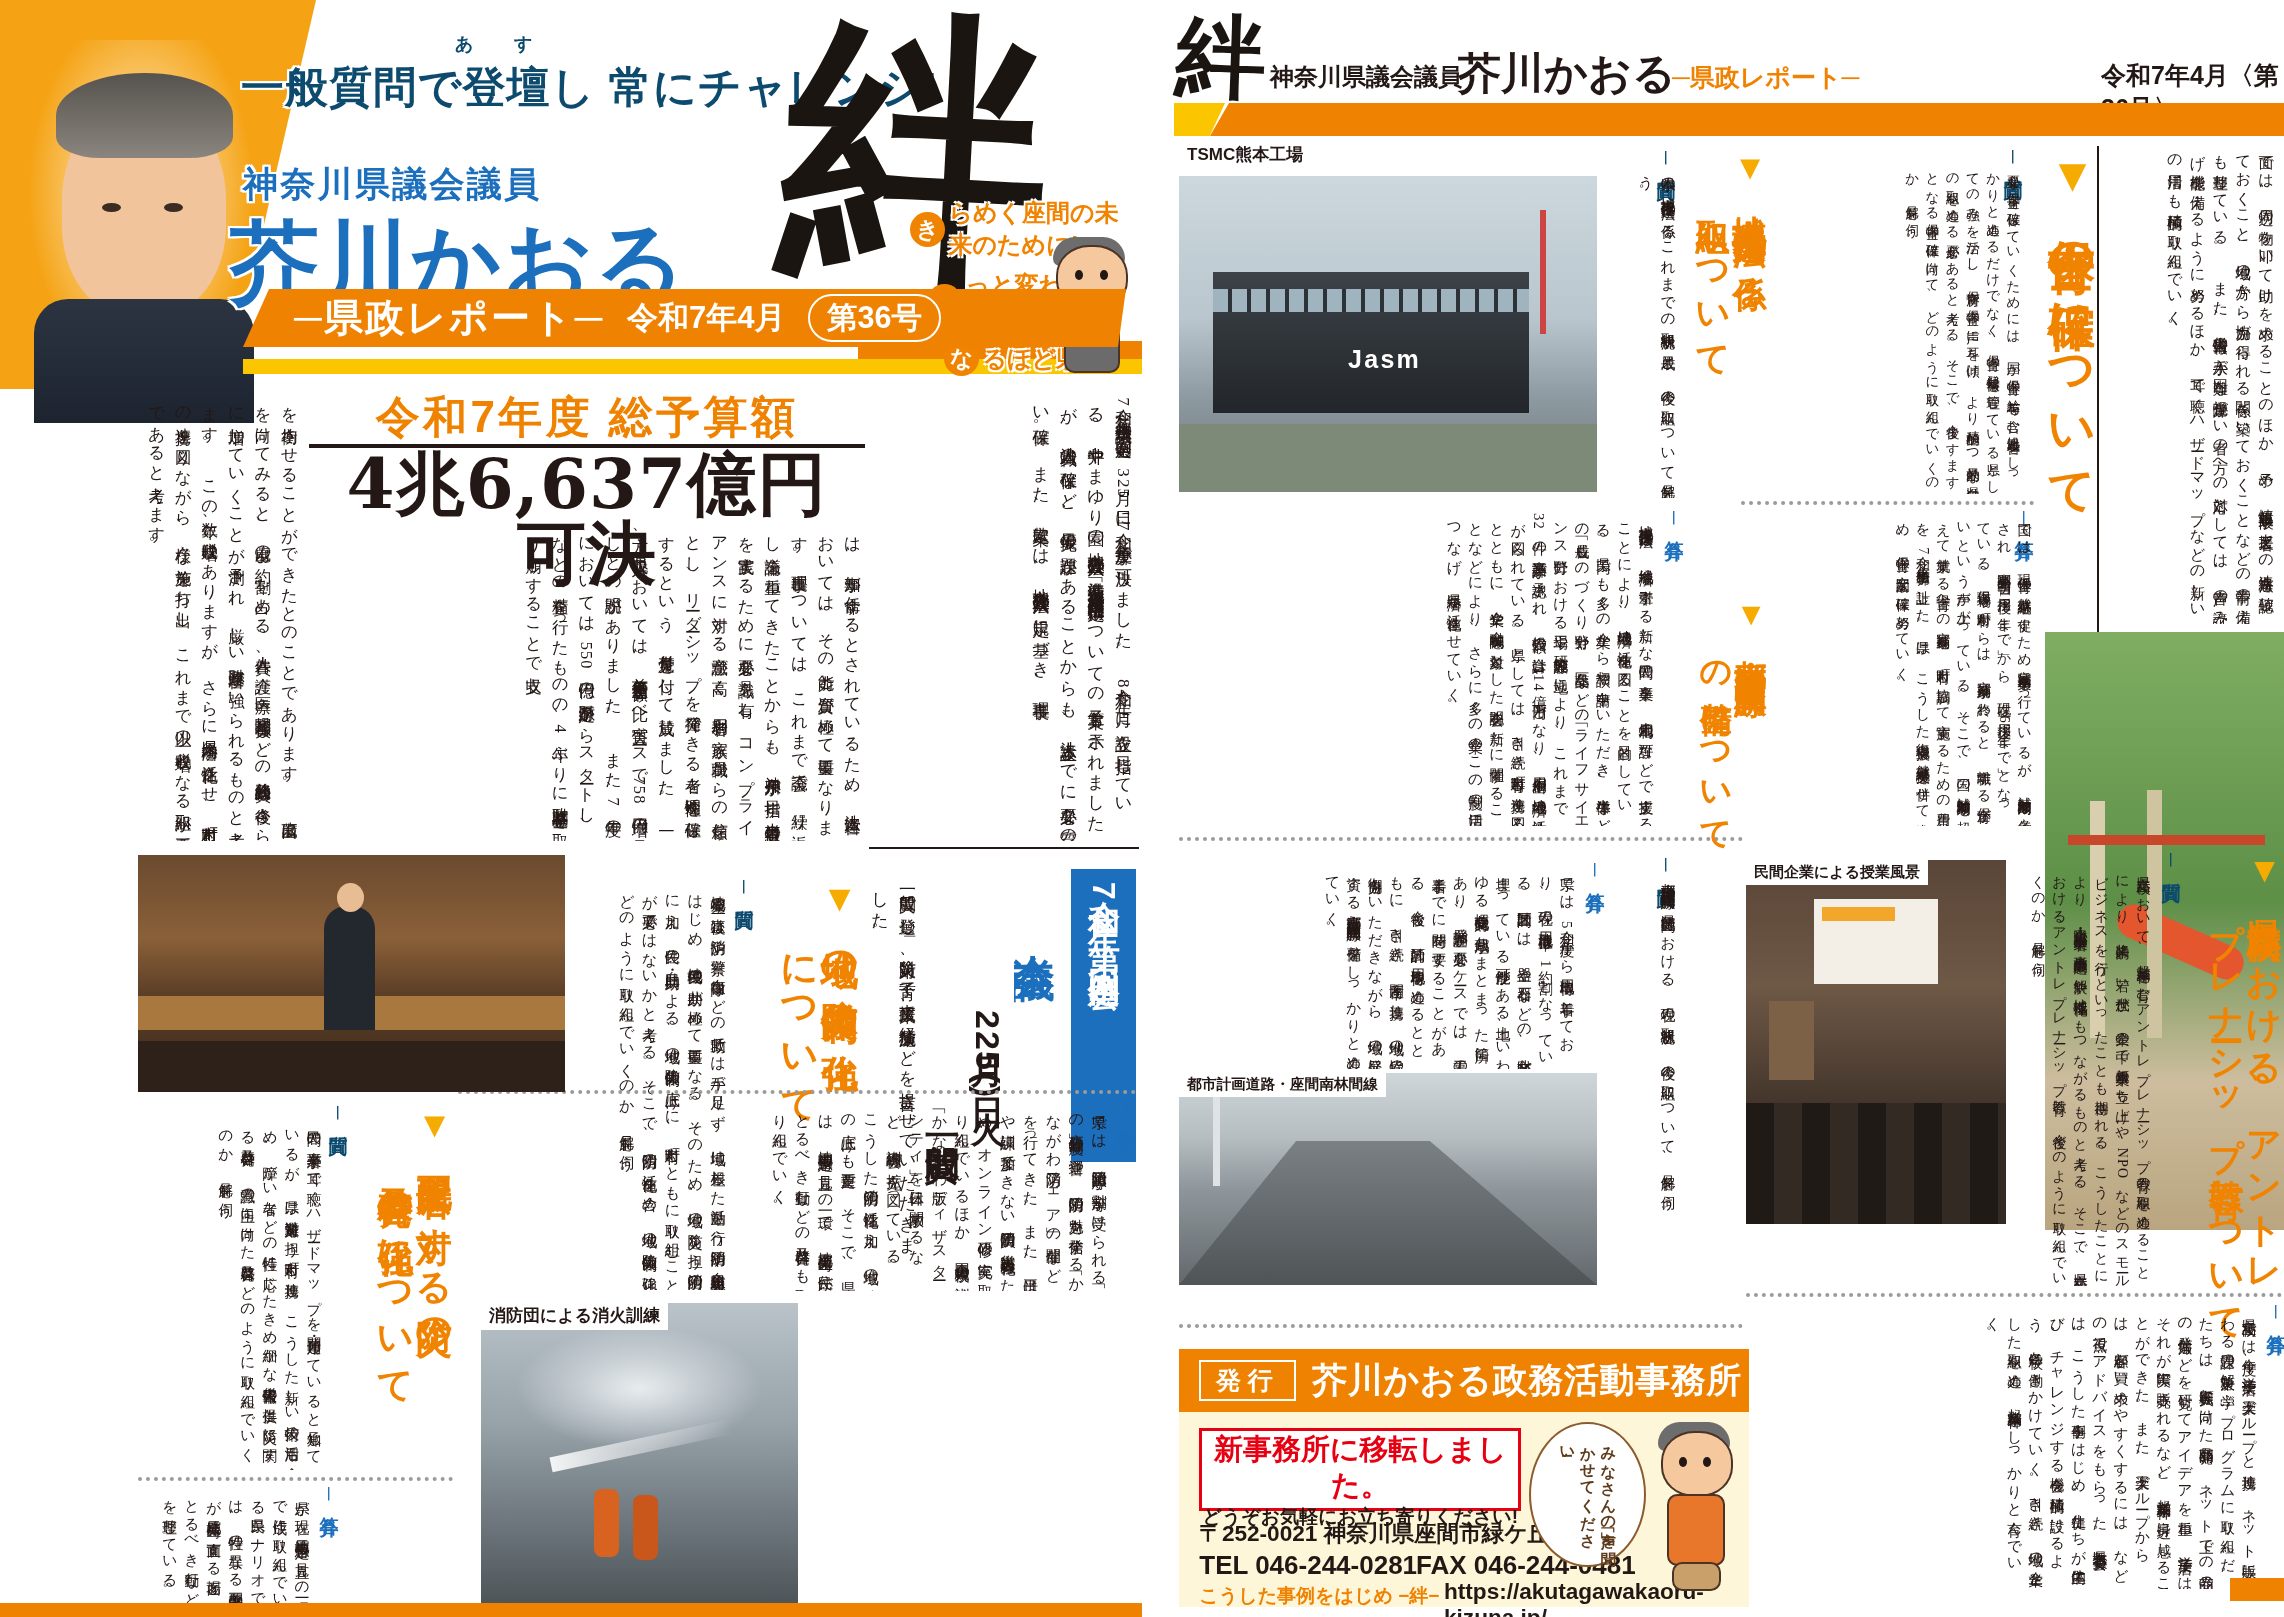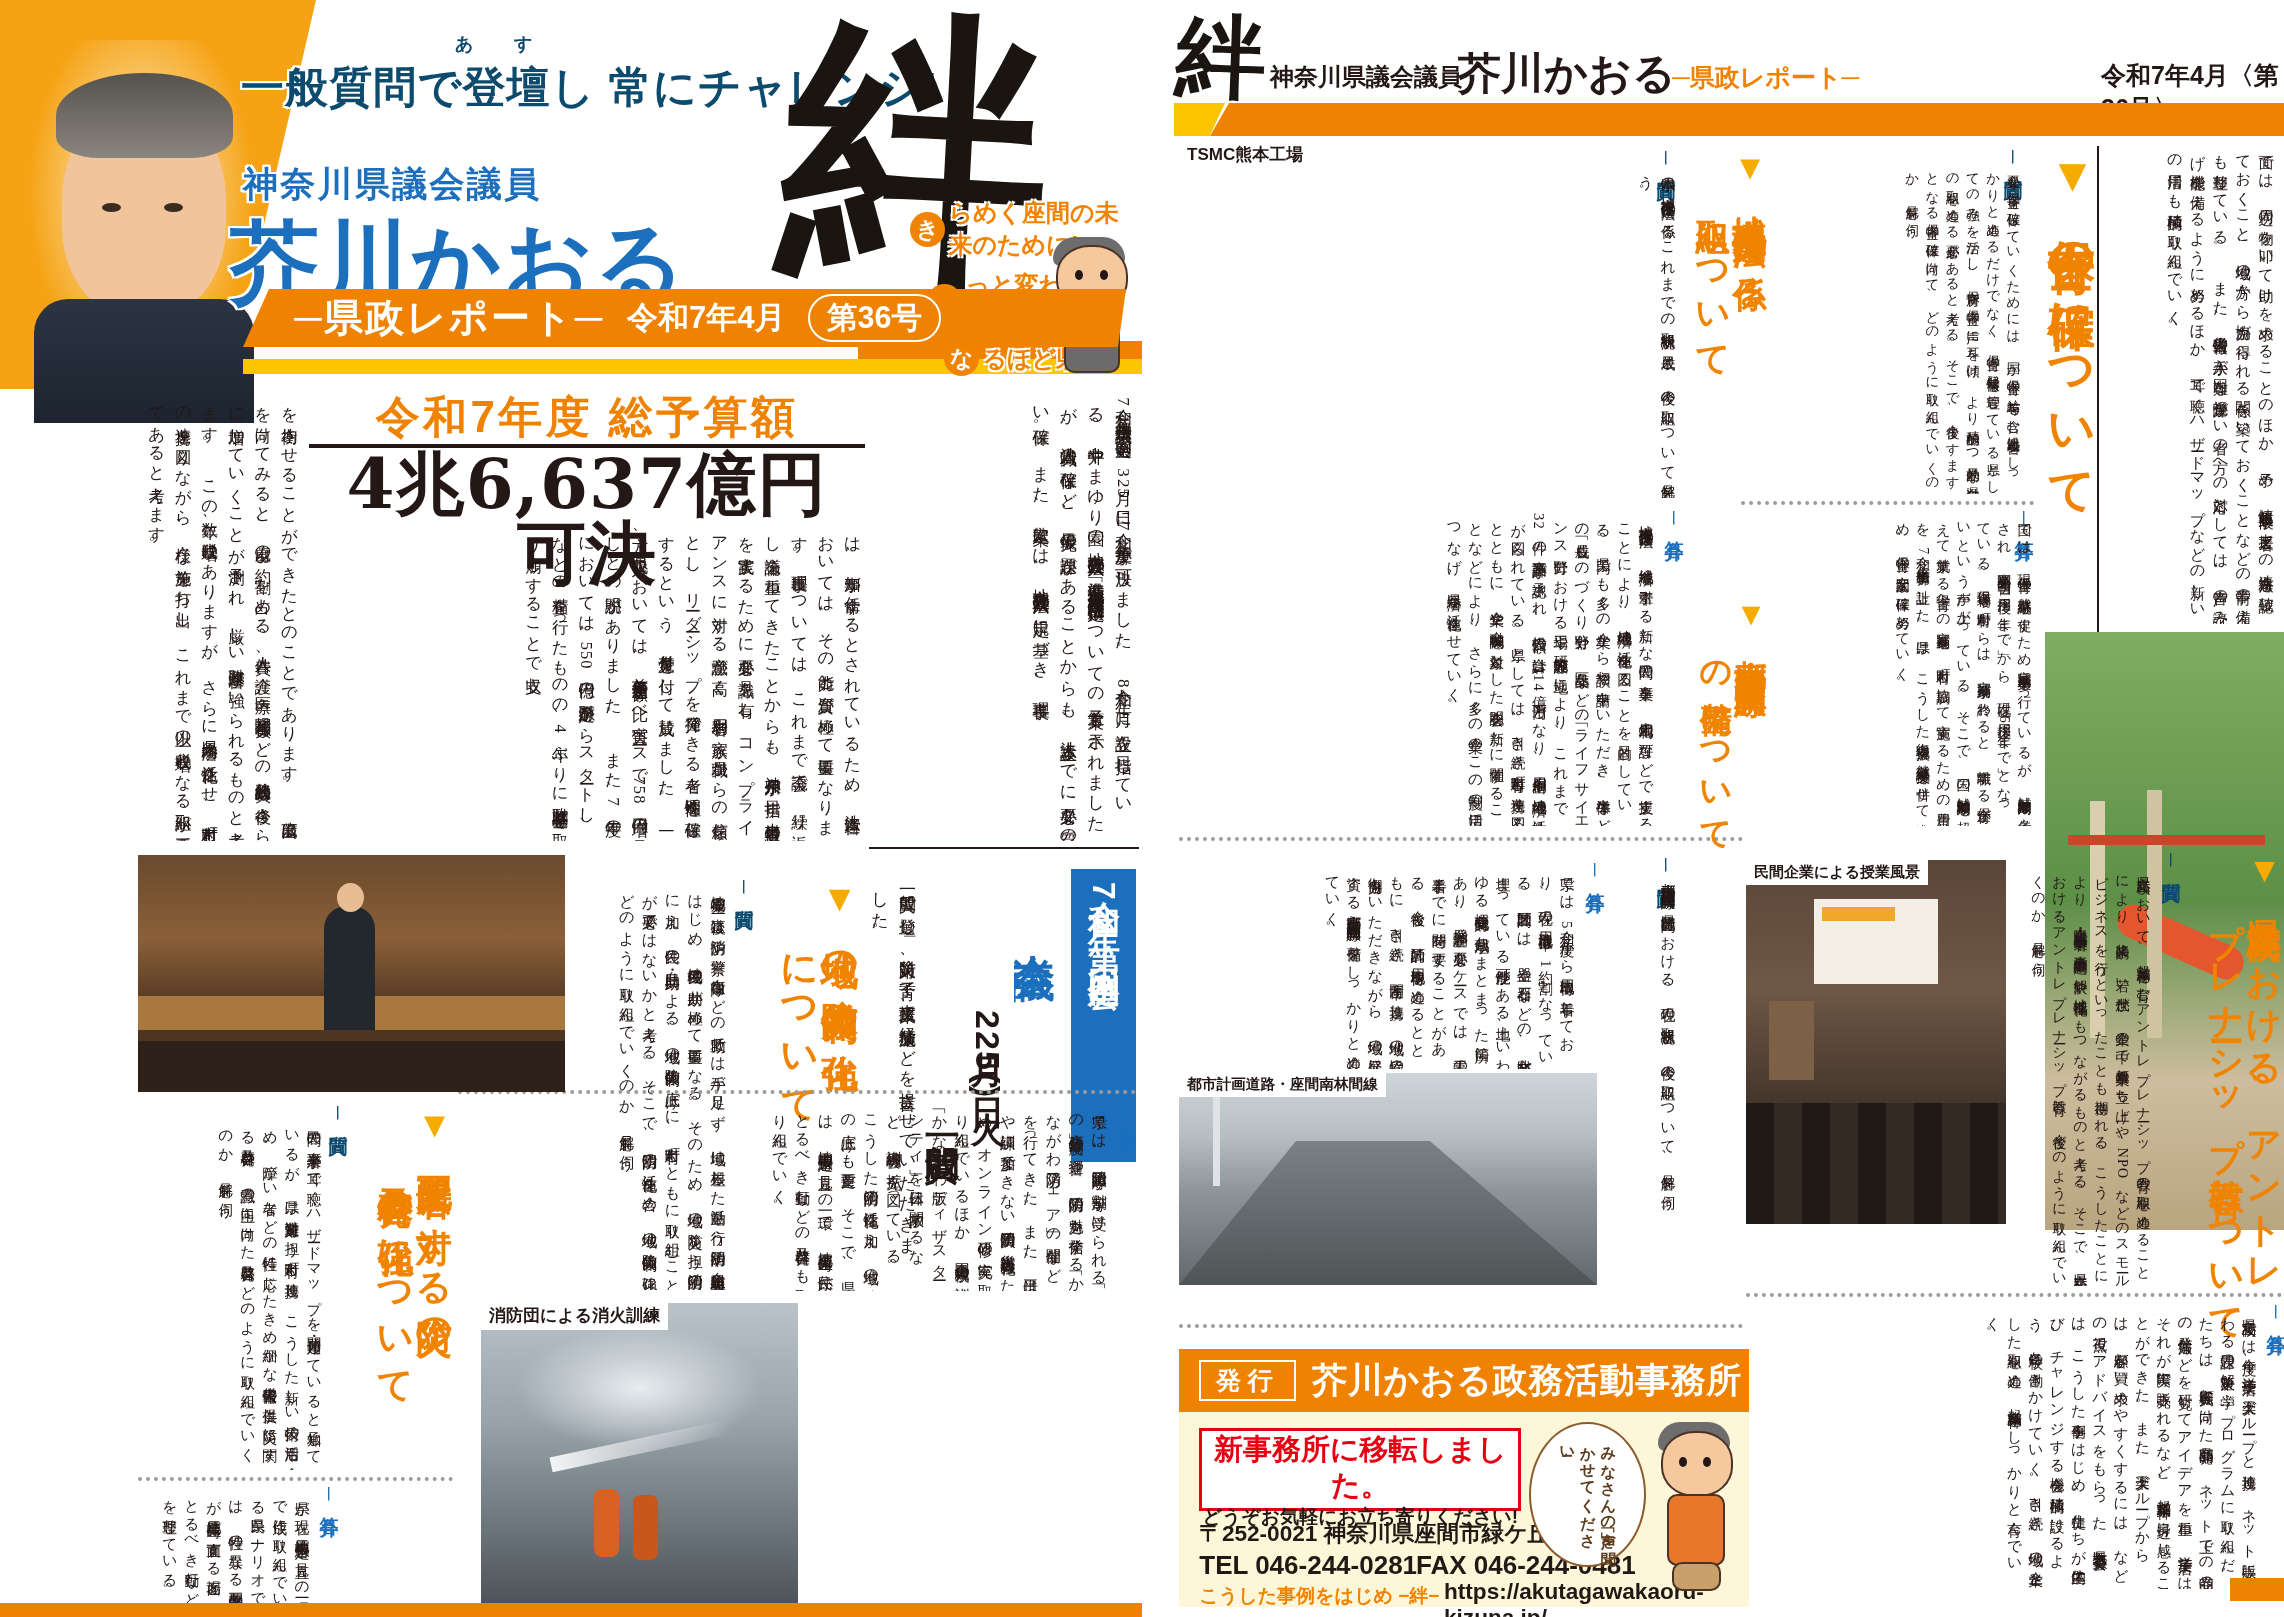--- a/index.html
+++ b/index.html
@@ -193,20 +193,27 @@
     <div class="abs vtext" style="left:599px;top:513px;width:293px;height:313px;font-size:14px;line-height:1.45;">国では、現任保育士の就業継続を促すため家賃補助事業を行っているが、補助対象期間は年々縮小され、事業開始当初の「採用後10年まで」から、現在は「採用後6年まで」となっている。保育現場や市町村からは、家賃補助が終わると、離職する保育士が多いという声が上がっている。そこで、国の補助対象期間を超えて就業する保育士への家賃補助を、市町村と協調して実施するための費用を、令和7年度当初予算に計上した。県は、こうした復職支援や就業継続支援を併せて進め、保育士の安定的な確保に努めていく。</div>
 
     <div class="photo" style="left:903px;top:632px;width:239px;height:598px;background:linear-gradient(#7fae62 0%,#5d8f47 45%,#cdbd9e 75%,#b9a57f 100%);">
       <div class="abs" style="left:68px;top:293px;width:135px;height:34px;background:#e4572e;transform:rotate(24deg);border-radius:17px;"></div>
       <div class="abs" style="left:45px;top:169px;width:14.7px;height:237px;background:#d9cfae;"></div>
       <div class="abs" style="left:102px;top:158px;width:14.7px;height:248px;background:#cfc4a0;"></div>
       <div class="abs" style="left:22.6px;top:203px;width:197px;height:10.2px;background:#c8472b;"></div>
     </div>
 
     <div class="abs caption-chip" style="left:37px;top:142px;">TSMC熊本工場</div>
+    <div class="photo" style="left:37px;top:176px;width:418px;height:316px;background:linear-gradient(#cdd8de 0%,#b9c6cd 45%,#8e9aa1 70%,#6a7279 100%);">
+      <div class="abs" style="left:34px;top:96px;width:316px;height:141px;background:linear-gradient(#3c4248,#22262a);"></div>
+      <div class="abs" style="left:34px;top:113px;width:316px;height:22.6px;background:repeating-linear-gradient(90deg,#9fb4bf 0 14.7px,#2c3237 14.7px 19px);"></div>
+      <div class="abs gothic b" style="left:169px;top:169px;color:#ffffff;font-size:25px;letter-spacing:2.3px;">Jasm</div>
+      <div class="abs" style="left:361px;top:34px;width:5.6px;height:124px;background:#c44;"></div>
+      <div class="abs" style="left:0;top:248px;width:418px;height:68px;background:#7d8a77;"></div>
+    </div>
 
     <div class="abs sec-head" style="left:541px;top:148px;width:85px;height:440px;">
       <div class="line" style="font-size:34px;"><span class="marker">▼</span><span>地域未来投資促進法に係る</span></div>
       <div class="line" style="font-size:34px;margin-top:45px;"><span>取組について</span></div>
     </div>
     <div class="abs qa-label orange" style="left:511px;top:151px;height:85px;">─質問</div>
     <div class="abs vtext" style="left:464px;top:165px;width:73px;height:333px;font-size:14.7px;line-height:1.5;">本県の地域未来投資促進法に係るこれまでの取組状況や成果と、今後の取組について見解を伺う。</div>
     <div class="abs qa-label blue" style="left:519px;top:511px;height:85px;">─答弁</div>
     <div class="abs vtext" style="left:37px;top:513px;width:477px;height:313px;font-size:14.7px;line-height:1.45;">地域未来投資促進法は、地域経済を牽引する新たな民間の事業を、土地利用の許可などで支援することにより、地域経済の活性化を図ることを目的としている。県内でも多くの企業から相談や申請をいただき、半導体などの「成長ものづくり分野」や、医薬品などの「ライフサイエンス分野」における工場や研究施設等の立地により、これまで32件の事業計画が承認され、投資額の合計は11億4千万円となり、雇用創出や地域経済の活性化が図られている。県としては、引き続き市町村等と連携を図るとともに、企業や金融機関を対象とした説明会を新たに開催することなどにより、さらに多くの企業のこの制度の活用につなげ、県経済を活性化させていく。</div>
 

